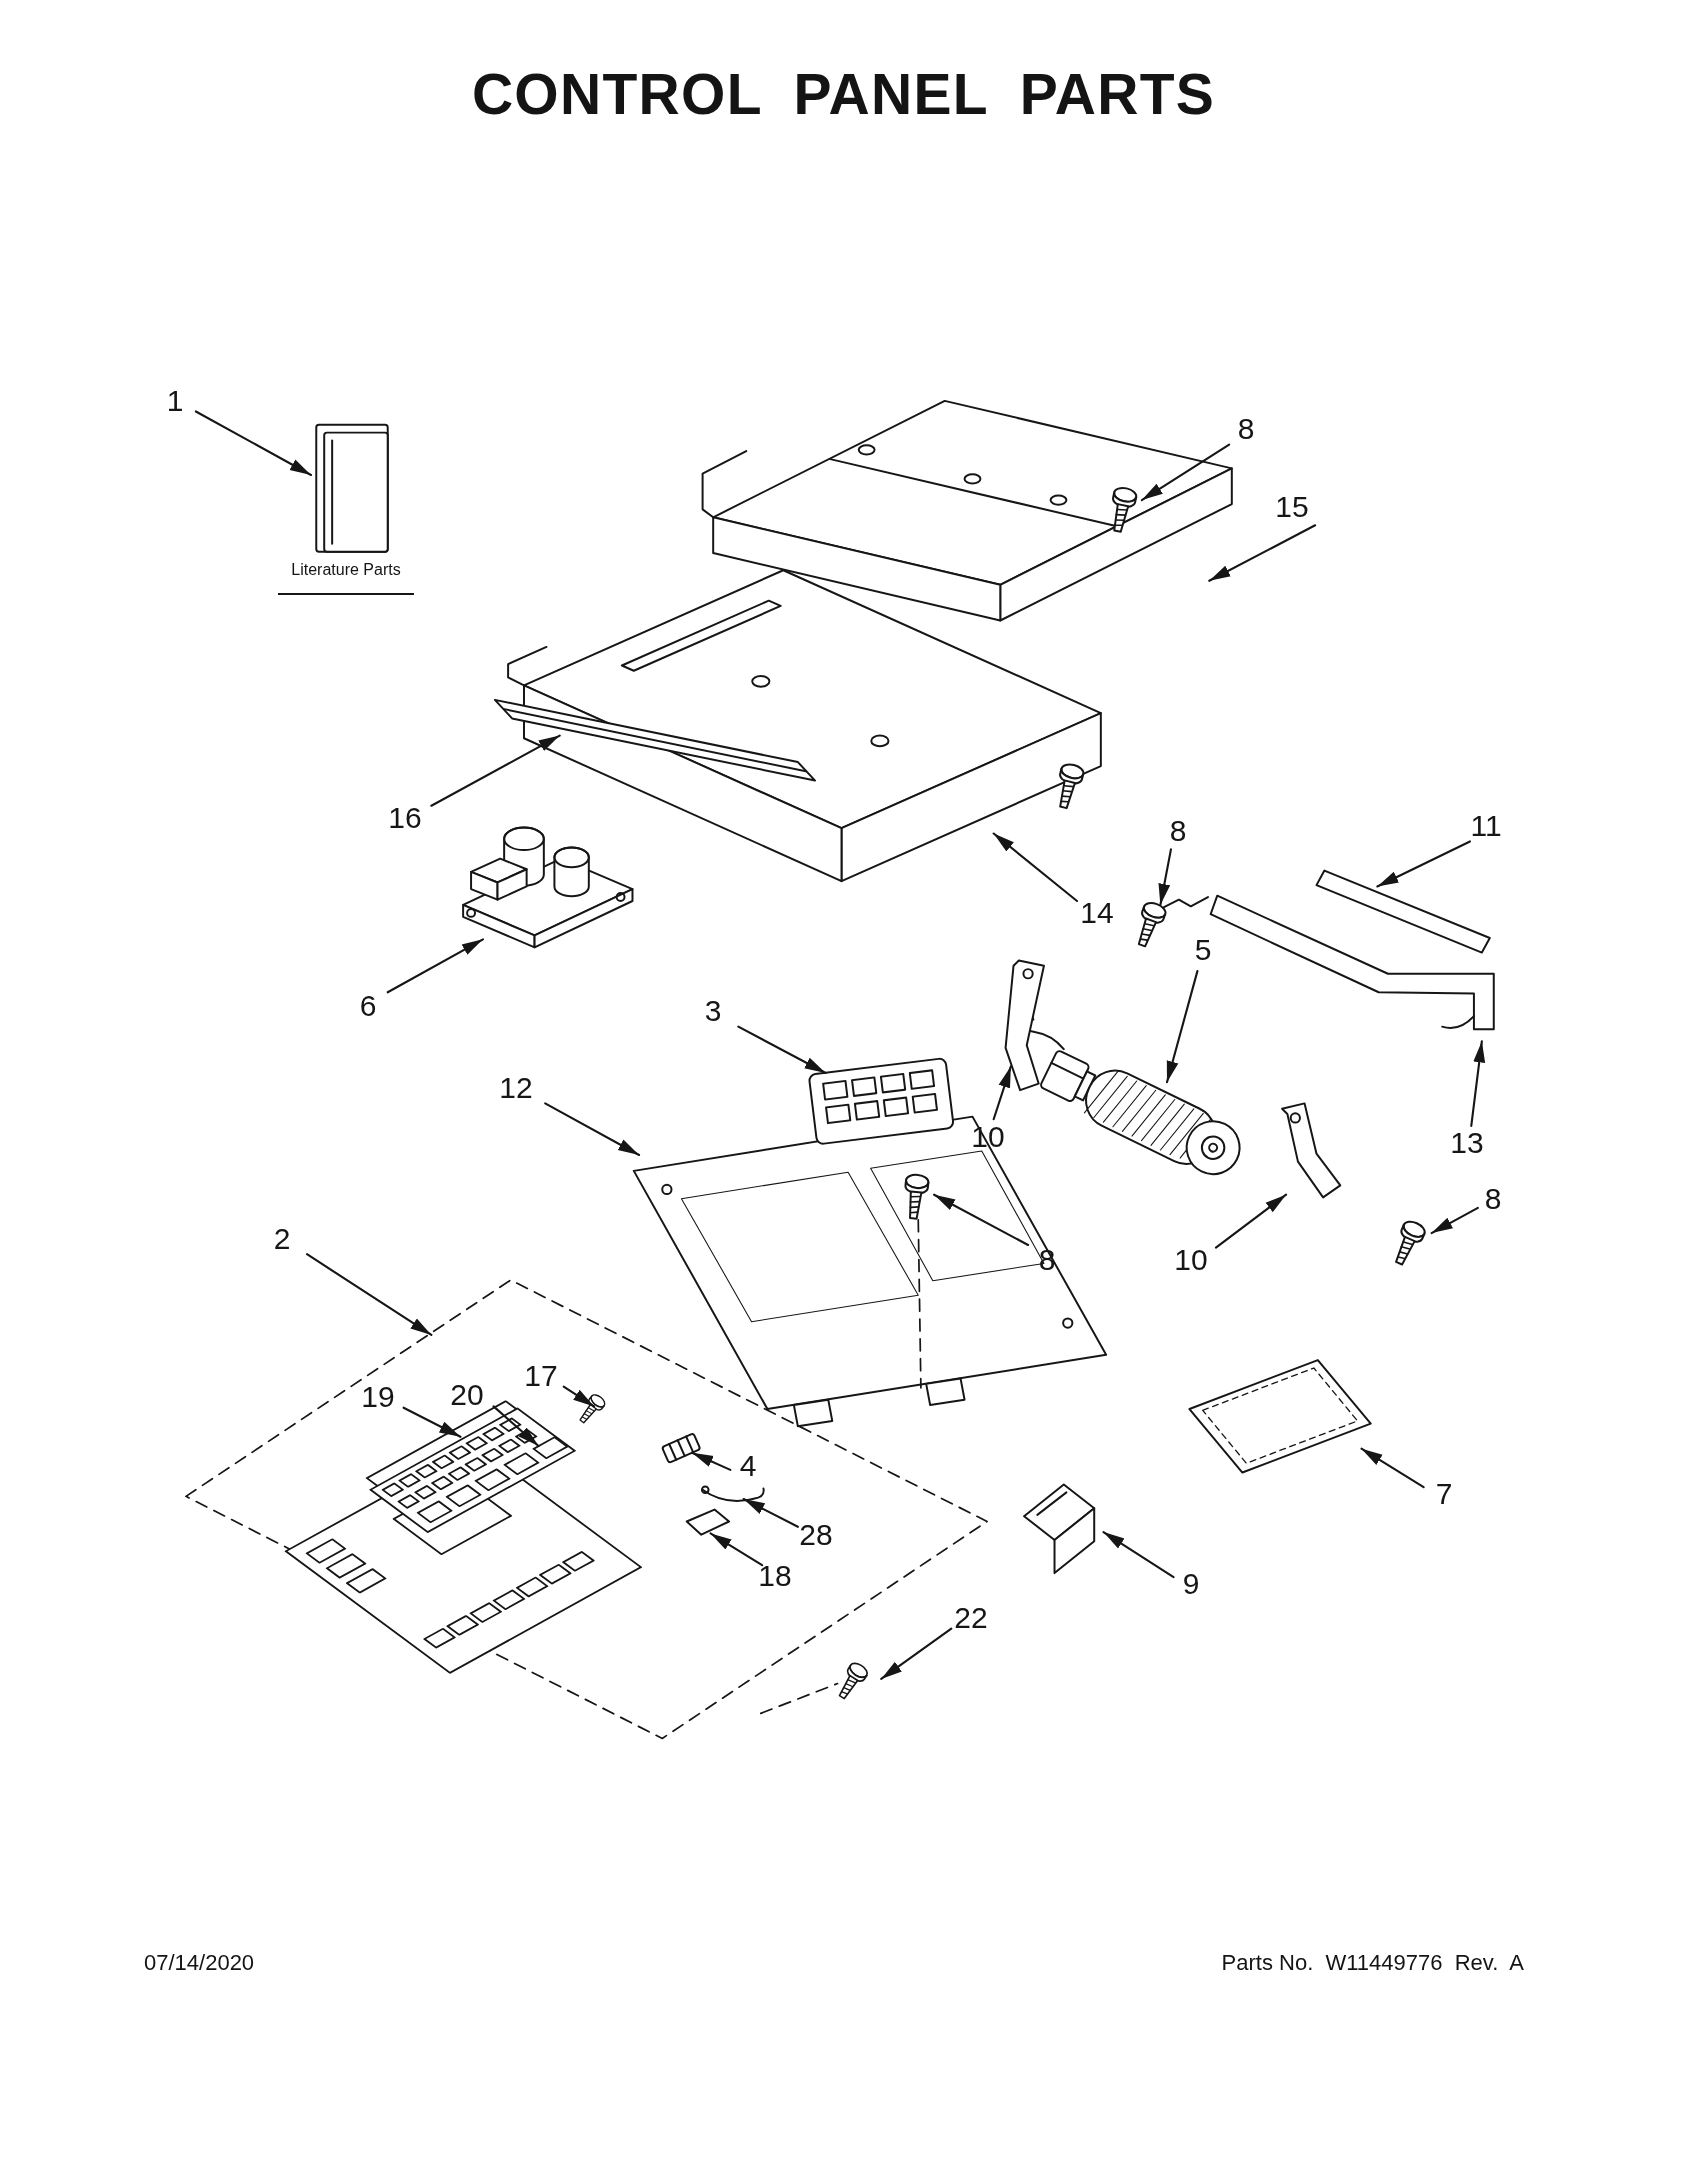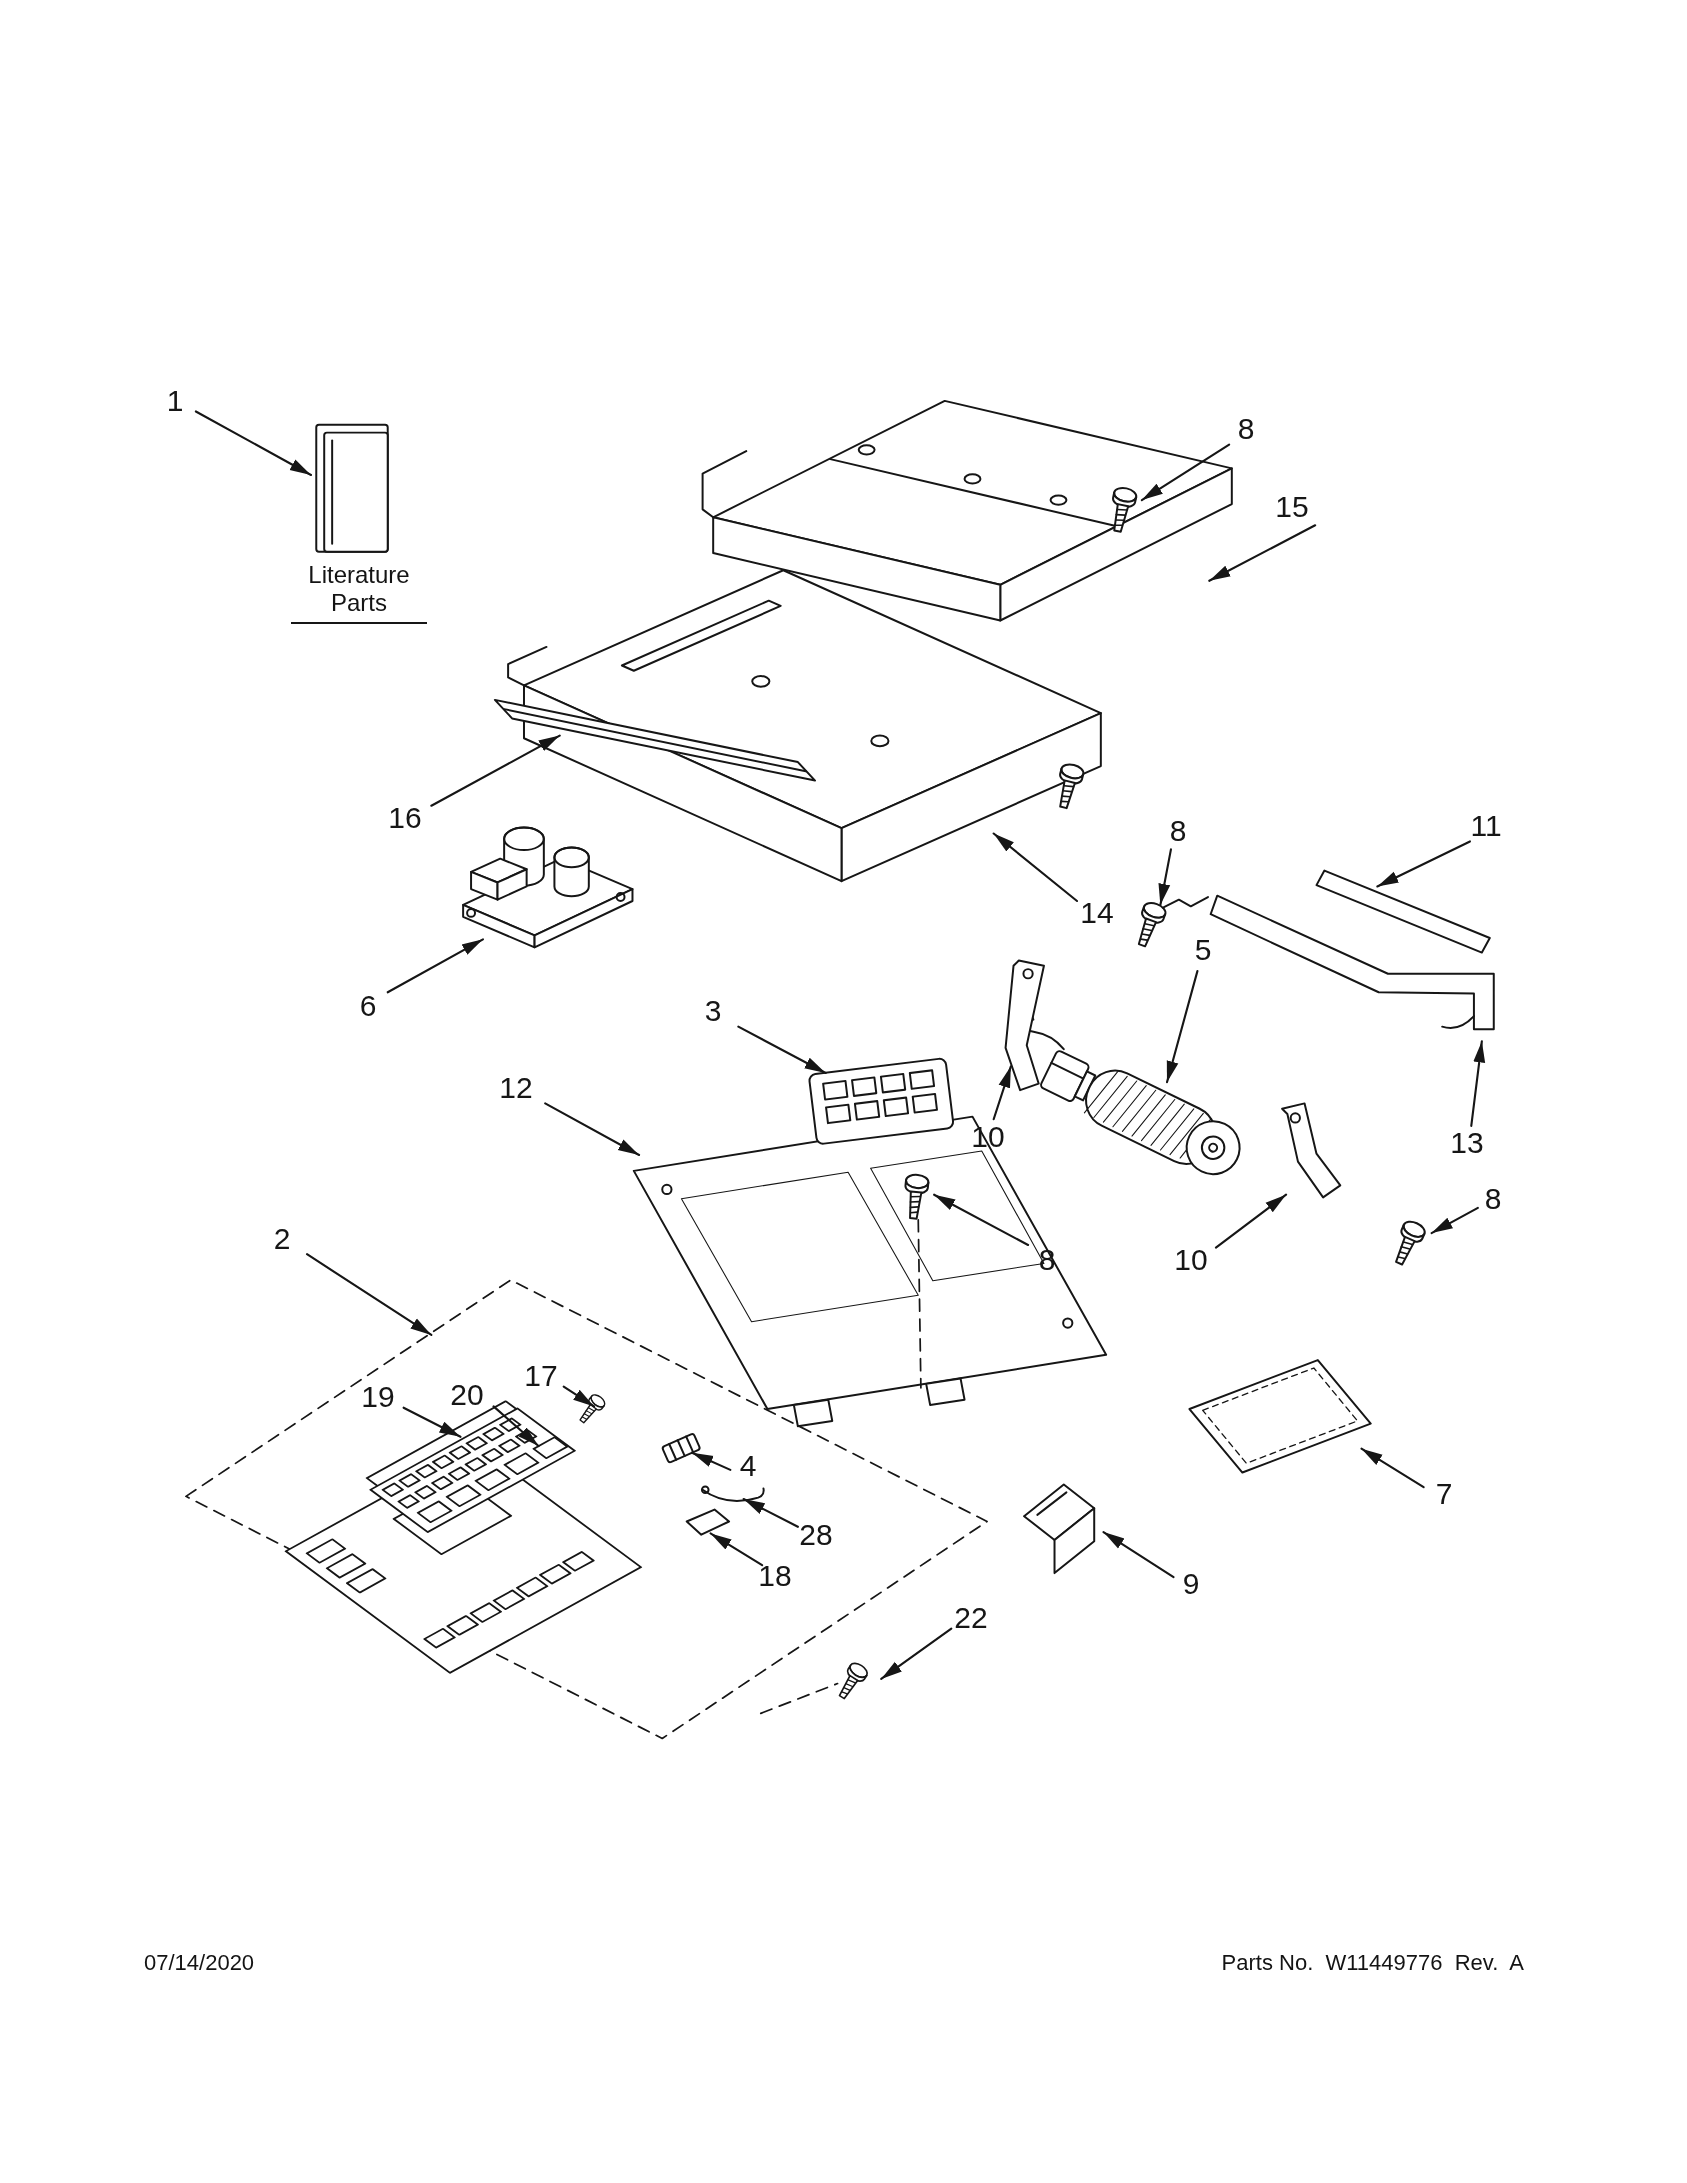--- a/index.html
+++ b/index.html
@@ -4,39 +4,40 @@
 <title>Control Panel Parts</title>
 <style>
   *{margin:0;padding:0;box-sizing:border-box}
   html,body{background:#ececec}
   .page{position:relative;width:1687px;height:2183px;background:#ffffff;
         font-family:"Liberation Sans",sans-serif;color:#141414;overflow:hidden}
   .title{position:absolute;top:61px;left:0;width:100%;text-align:center;
          font-size:57px;font-weight:bold;letter-spacing:1.3px;word-spacing:14.6px}
   .art{position:absolute;left:0;top:0}
   .callout{position:absolute;transform:translate(-50%,-50%);font-size:30px;color:#161616}
-  .lit-label{position:absolute;left:291px;top:561px;width:136px;text-align:center;
-             font-size:24px;border-bottom:2px solid #161616;padding-bottom:5px}
+  .lit-label{position:absolute;left:278px;top:561px;width:136px;text-align:center;
+             font-size:16px;border-bottom:2px solid #161616;padding-bottom:14px}
   .footer{position:absolute;top:1950px;font-size:22px;white-space:pre}
   .footer.left{left:144px}
   .footer.right{right:163px}
 
   
   .ink *{stroke:#161616;stroke-width:3;fill:none;stroke-linecap:round;stroke-linejoin:round}
   .ink .paper{fill:#ffffff}
   .ink .thin{stroke-width:1.6}
   .ink .arrow{stroke-width:3.2}
   .ink .dashline{stroke-dasharray:18 12;stroke-width:2.6}
   .ink .dash2{stroke-dasharray:9 7;stroke-width:2}
 </style>
 </head>
 <body>
 
 <div class="page">
 
+  <h1 class="title">CONTROL PANEL PARTS</h1>
 
   <svg class="art" width="1687" height="2183" viewBox="0 0 2550 3300" aria-hidden="true">
     <defs>
       <marker id="arr" markerUnits="userSpaceOnUse" markerWidth="34" markerHeight="22" refX="32" refY="11" orient="auto">
         <path d="M0,2 L32,11 L0,20 Z" fill="#161616" stroke="none"></path>
       </marker>
       <g id="screw" stroke="#161616" stroke-width="3" fill="#ffffff" stroke-linecap="round" stroke-linejoin="round">
         <ellipse cx="0" cy="-4" rx="17" ry="10"></ellipse>
         <path d="M-17,-4 a17,10 0 0 0 34,0 l0,8 a17,10 0 0 1 -34,0 z"></path>
         <path d="M-8,12 L8,12 L5,52 L-5,52 Z"></path>

